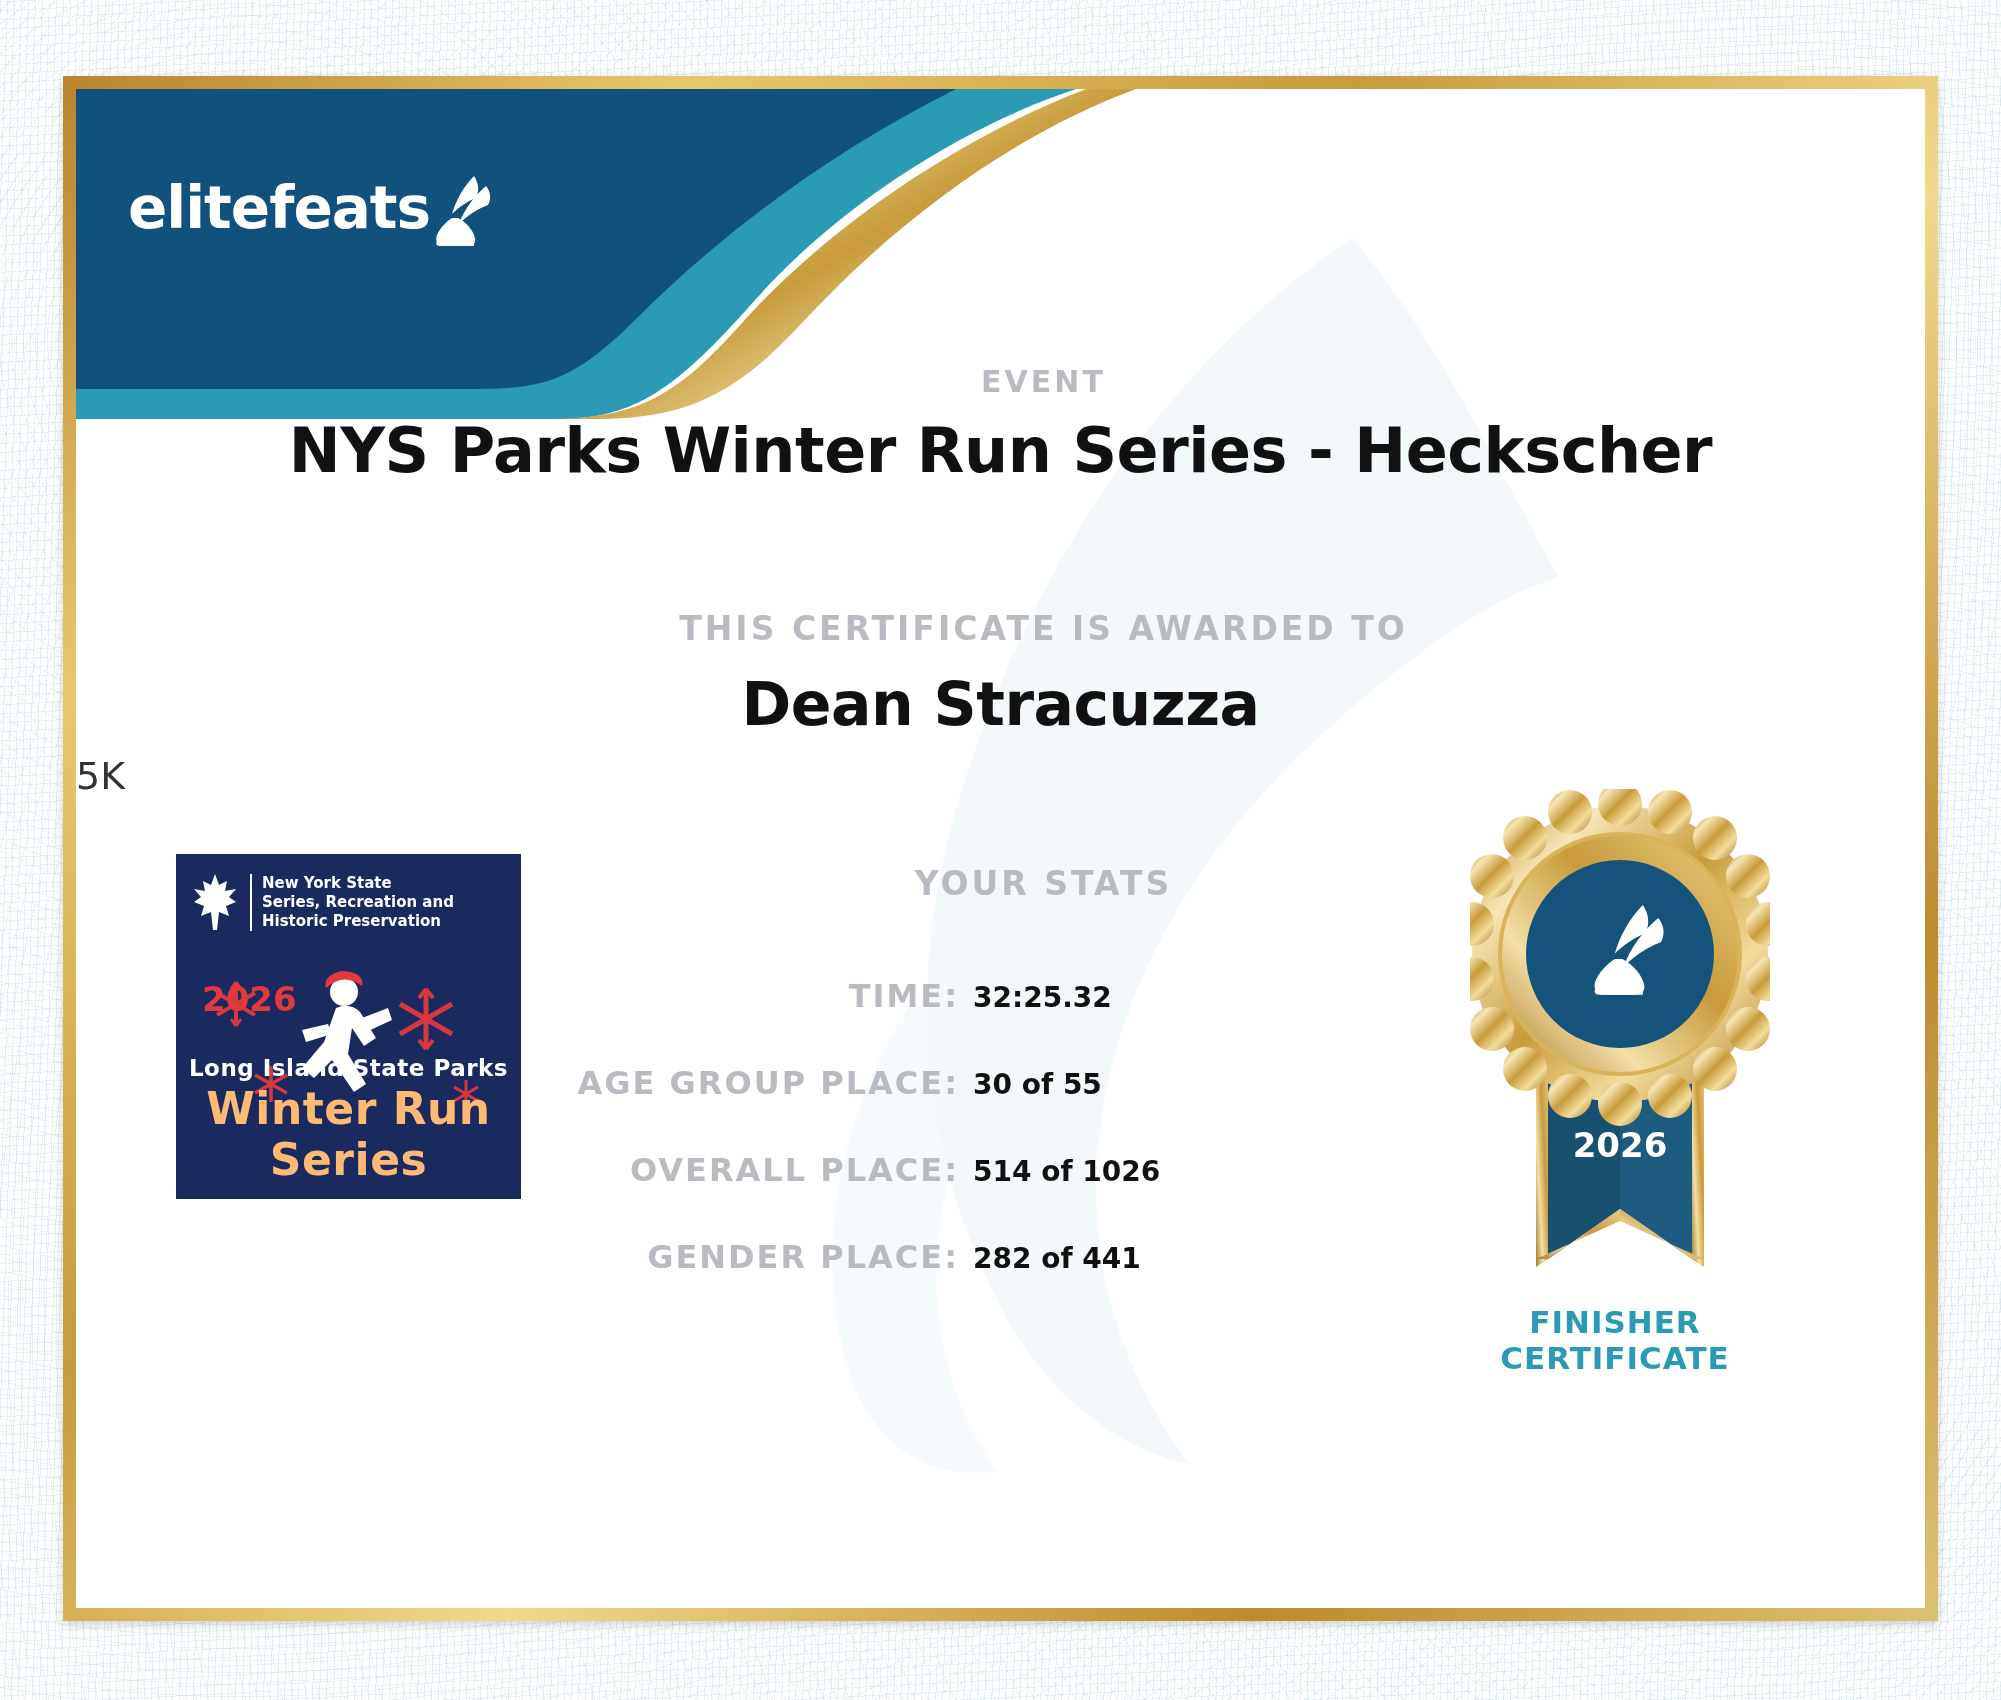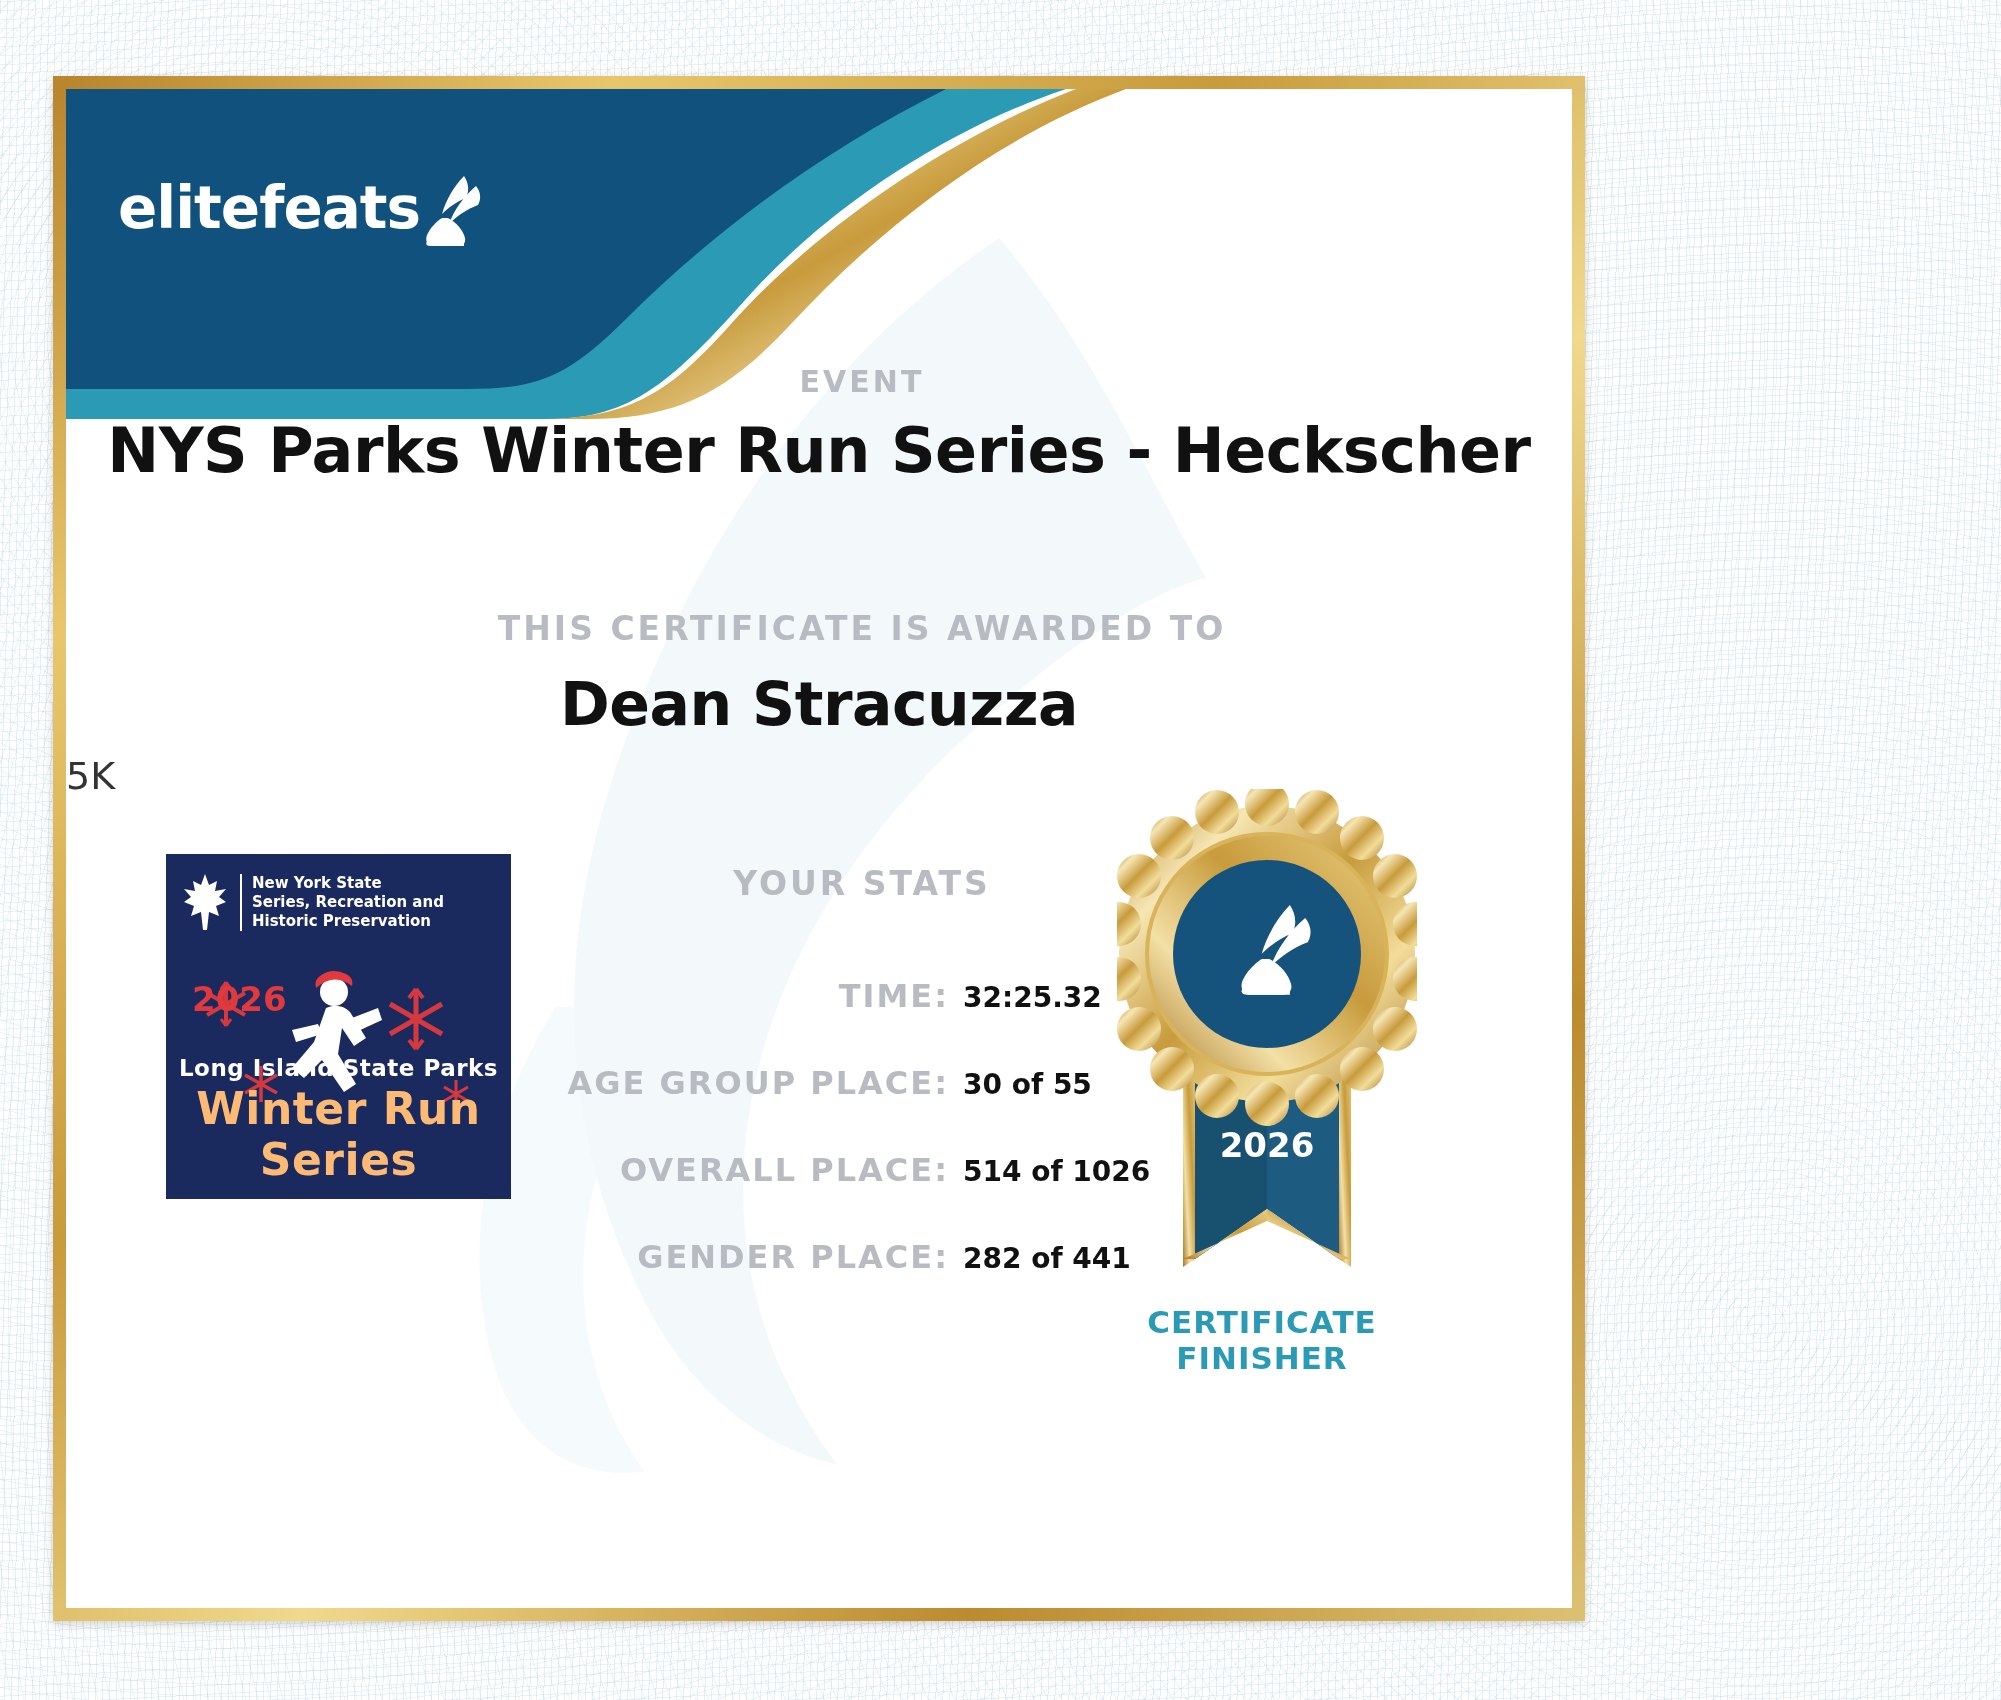--- a/index.html
+++ b/index.html
@@ -30,23 +30,23 @@
       repeating-linear-gradient(92deg, rgba(170,205,215,0.30) 0px, rgba(170,205,215,0.30) 1px, rgba(255,255,255,0) 1px, rgba(255,255,255,0) 7px),
       repeating-linear-gradient(-3deg, rgba(160,200,212,0.22) 0px, rgba(160,200,212,0.22) 1px, rgba(255,255,255,0) 1px, rgba(255,255,255,0) 9px),
       repeating-radial-gradient(circle at 12% 20%, rgba(150,195,210,0.18) 0px, rgba(150,195,210,0.18) 1px, rgba(255,255,255,0) 1px, rgba(255,255,255,0) 12px),
       repeating-radial-gradient(circle at 88% 78%, rgba(150,195,210,0.18) 0px, rgba(150,195,210,0.18) 1px, rgba(255,255,255,0) 1px, rgba(255,255,255,0) 12px),
       #ffffff;
   }
 
   
   .frame {
     position: absolute;
-    left: 53px;
+    left: 63px;
     top: 76px;
-    width: 1532px;
+    width: 1875px;
     height: 1545px;
     border: 13px solid #c79a3a;
     background: #ffffff;
     box-sizing: border-box;
     box-shadow: 0 3px 10px rgba(0,0,0,0.18);
     border-image: linear-gradient(135deg, #b9862d 0%, #e8c76c 18%, #c89b3c 38%, #f0d98c 58%, #bc8b2f 80%, #dcc071 100%) 1;
   }
   .frame-inner {
     position: absolute;
     left: 0; top: 0;
@@ -467,20 +467,20 @@
             <g fill="#ffffff" transform="translate(-36,-54) scale(1.28)">
               <path d="M46 4 C36 14 28 28 24 42 C30 36 38 30 48 26 C52 18 50 10 46 4 Z"></path>
               <path d="M58 14 C46 24 36 38 31 52 C39 44 49 37 60 33 C64 26 62 19 58 14 Z"></path>
               <path d="M24 46 C18 50 12 56 9 63 C7 68 9 73 14 74 L40 74 C45 74 48 71 47 66 C45 58 38 50 30 46 Z"></path>
               <path d="M10 68 L46 68 L46 74 L12 74 C8 74 7 71 10 68 Z"></path>
             </g>
           </g>
         </svg>
 
         <div class="medal-caption">
+          <div>FINISHER</div>
           <div>CERTIFICATE</div>
-          <div>FINISHER</div>
         </div>
 
       </div>
     </div>
   </div>
 </div>
 
 </body></html>

